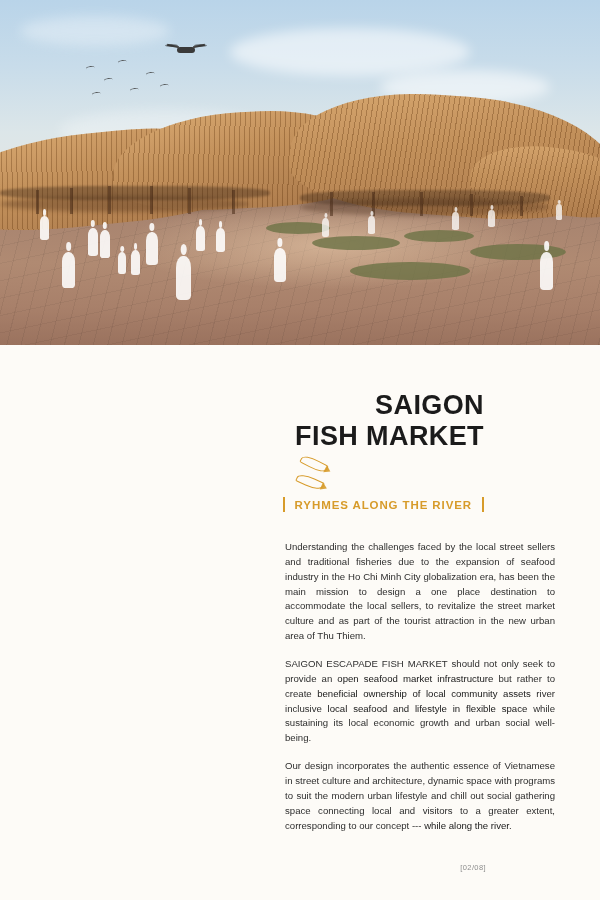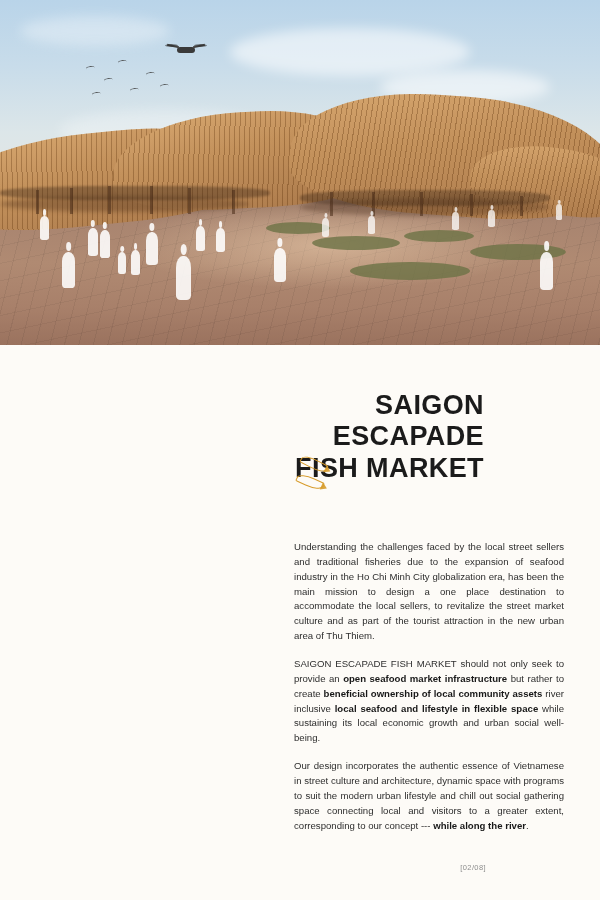--- a/index.html
+++ b/index.html
@@ -249,30 +249,30 @@
     right: -5px; top: -1px;
     width: 0; height: 0;
     border-top: 4px solid transparent;
     border-bottom: 4px solid transparent;
     border-left: 6px solid #d79b2a;
     opacity: .9;
   }
 
   .body-copy {
     position: absolute;
-    left: 294px;
+    left: 285px;
     top: 195px;
     width: 270px;
     font-size: 9.6px;
     line-height: 1.55;
     color: #2e2e2e;
     text-align: justify;
   }
   .body-copy p { margin: 0 0 13px 0; }
-  .body-copy b { font-weight: bold; color: #181818; }
+  .body-copy b { font-weight: normal; color: #181818; }
 
   .page-num {
     position: absolute;
     right: 38px;
     bottom: 28px;
     font-size: 7.5px;
     color: #8d8d8d;
     letter-spacing: .4px;
   }
 </style>
@@ -351,33 +351,37 @@
     <div class="person dark" style="left:452px;top:212px;width:7px;height:18px;"></div>
     <div class="person dark" style="left:488px;top:210px;width:7px;height:17px;"></div>
     <div class="person" style="left:540px;top:252px;width:13px;height:38px;"></div>
     <div class="person dark" style="left:556px;top:204px;width:6px;height:16px;"></div>
   </div>
 
   <div class="content">
 
     <div class="title">
       <span>SAIGON</span>
-      <span>ESCAPADE</span>
       <span>FISH MARKET</span>
     </div>
 
     <div class="fish-mark">
       <div class="fish one">
           <div class="tail"></div>
         </div>
       <div class="fish two">
           <div class="tail"></div>
         </div>
     </div>
 
+    <div class="sub-row">
+      <span class="tick"></span>
+      <span class="subtitle">RYHMES ALONG THE RIVER</span>
+      <span class="tick"></span>
+    </div>
 
     <div class="body-copy">
       <p><span>Understanding the challenges faced by the local street sellers and traditional fisheries due to the expansion of seafood industry in the Ho Chi Minh City globalization era, has been the main mission to design a one place destination to accommodate the local sellers, to revitalize the street market culture and as part of the tourist attraction in the new urban area of Thu Thiem.</span></p>
       <p><span>SAIGON ESCAPADE FISH MARKET should not only seek to provide an </span><b>open seafood market infrastructure</b><span> but rather to create </span><b>beneficial ownership of local community assets</b><span> river inclusive </span><b>local seafood and lifestyle in flexible space</b><span> while sustaining its local economic growth and urban social well-being.</span></p>
       <p><span>Our design incorporates the authentic essence of Vietnamese in street culture and architecture, dynamic space with programs to suit the modern urban lifestyle and chill out social gathering space connecting local and visitors to a greater extent, corresponding to our concept --- </span><b>while along the river</b><span>.</span></p>
     </div>
 
     <div class="page-num">[02/08]</div>
   </div>
 </div>

